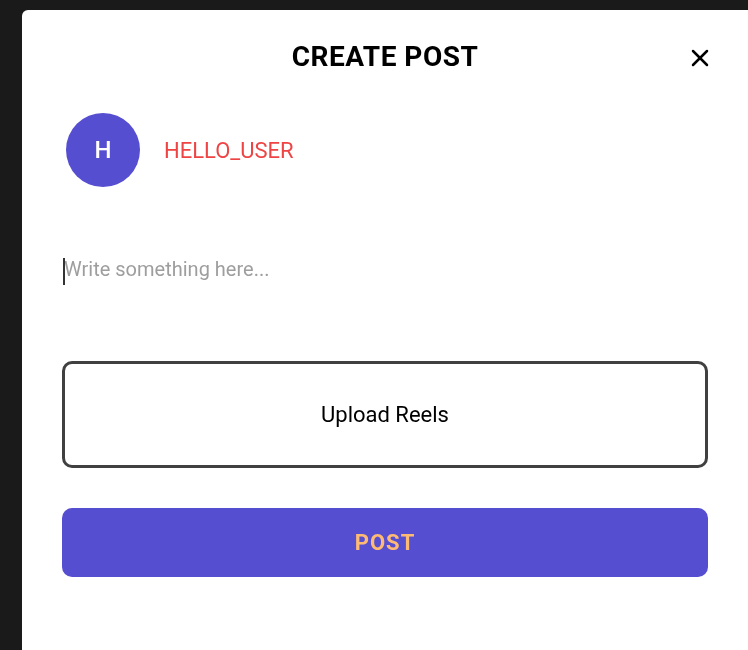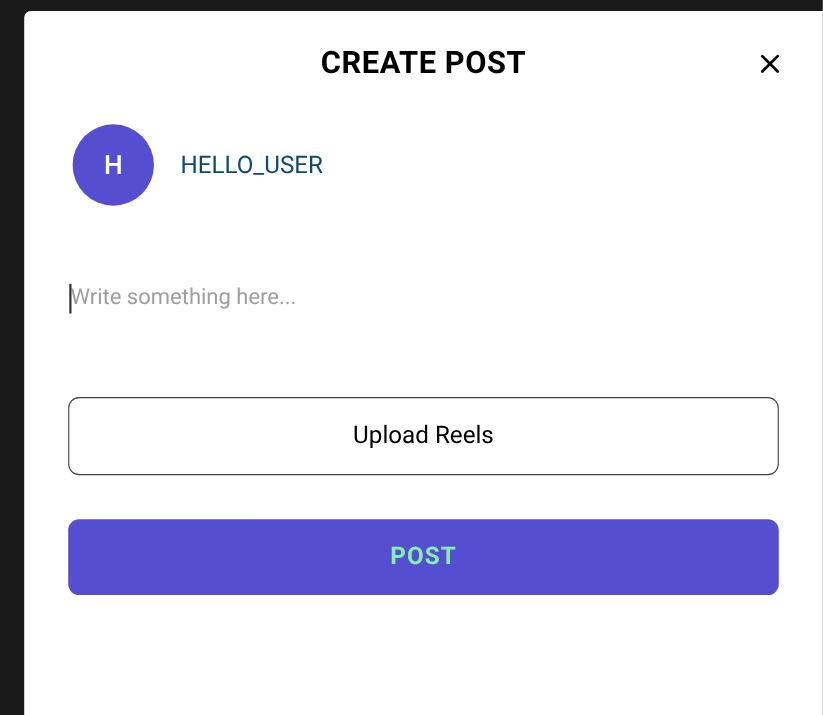--- a/index.html
+++ b/index.html
@@ -70,44 +70,44 @@
       display: flex;
       align-items: center;
       justify-content: center;
       color: #fff;
       font-size: 24px;
       font-weight: 500;
     }
     .username {
       font-size: 22px;
       font-weight: 400;
-      color: #0c4a6e;
+      color: #ef4444;
     }
     .upload-btn {
       width: 100%;
-      padding: 22px;
+      padding: 38px;
       background: #fff;
-      border: 1px solid #404040;
+      border: 3px solid #404040;
       border-radius: 10px;
       font-size: 22px;
       font-weight: 400;
       color: #000;
       cursor: pointer;
       margin-bottom: 40px;
       font-family: inherit;
     }
     .post-btn {
       width: 100%;
       padding: 22px;
       background: #564ed0;
       border: none;
       border-radius: 10px;
       font-size: 22px;
       font-weight: 700;
-      color: #86efac;
+      color: #fdba74;
       cursor: pointer;
       letter-spacing: 1px;
       font-family: inherit;
     }
     .input-wrapper {
       position: relative;
       margin-bottom: 80px;
       margin-left: 2px;
     }
     .input-placeholder {

